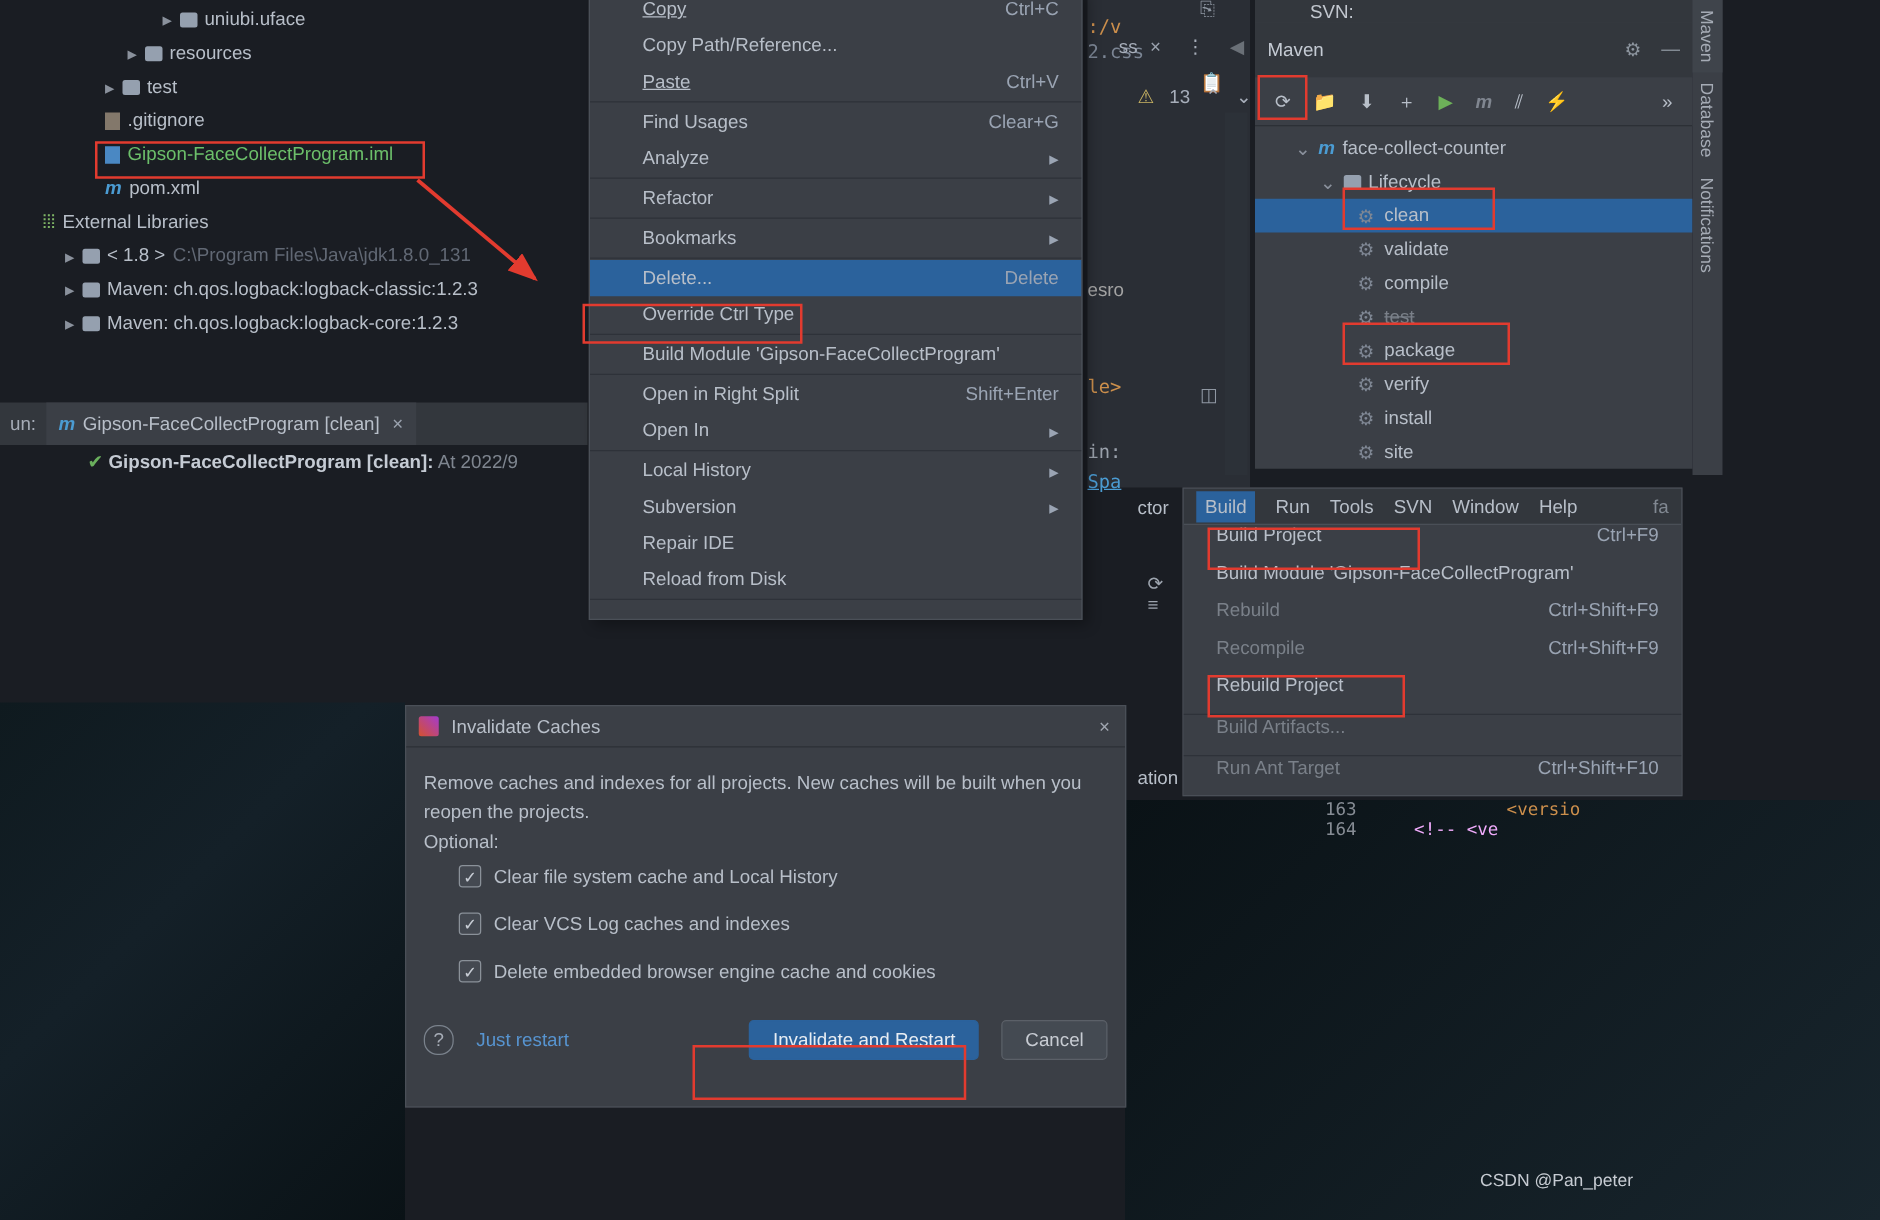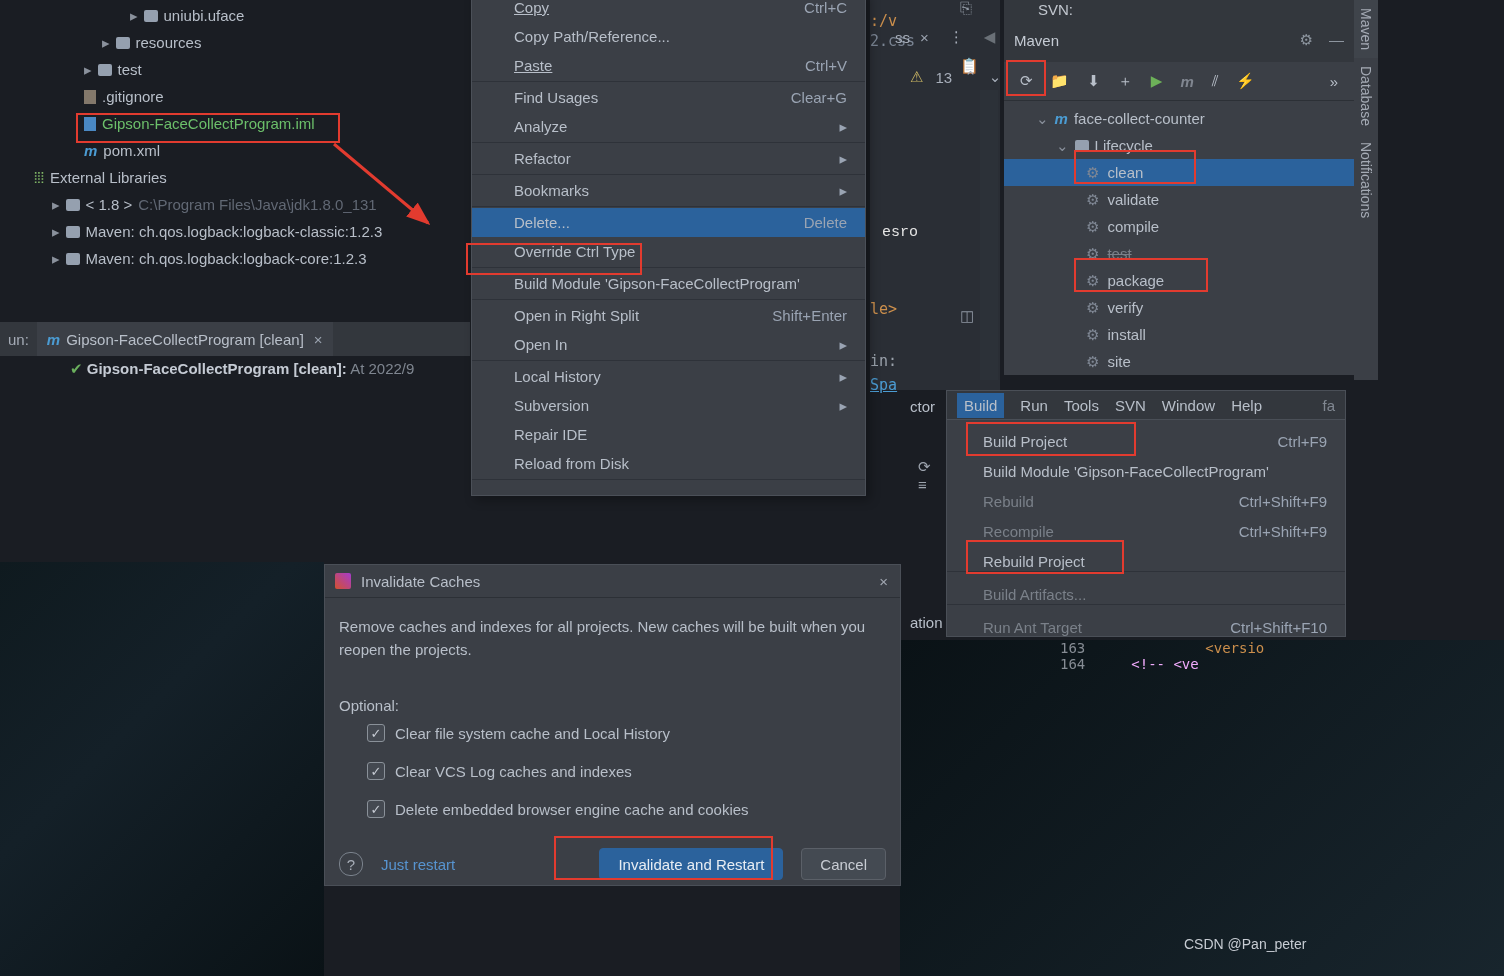--- a/index.html
+++ b/index.html
@@ -20,21 +20,21 @@
 .maven-tools{height:38px;display:flex;align-items:center;gap:18px;padding:0 16px;background:#3b3f46;border-bottom:1px solid #2c3036}
 .gear{color:#7f8794}
 .life-item{height:27px;display:flex;align-items:center;gap:8px;padding-left:82px}
 .life-item.sel{background:#2b629c}
 .side-strip{position:absolute;left:1354px;top:0;width:24px;height:380px;background:#3b3f46}
 .side-tab{writing-mode:vertical-lr;font-size:14px;color:#a5abb5;padding:8px 4px}
 .build-menu{position:absolute;left:946px;top:390px;background:#33373d;width:398px;border:1px solid #4a4f57}
 .menu-bar{height:28px;display:flex;align-items:center;gap:16px;padding:0 10px}
 .menu-bar span{cursor:default}
 .menu-bar .active{background:#2b629c;padding:4px 7px}
-.b-item{height:30px;display:flex;align-items:flex-end;justify-content:space-between;padding:0 18px 0 36px}
+.b-item{height:30px;display:flex;align-items:flex-start;justify-content:space-between;padding:0 18px 0 26px}
 .b-item.dis{color:#7a8089}
 .dialog{position:absolute;left:324px;top:564px;width:575px;height:320px;background:#3b3f46;border:1px solid #4a4f57}
 .dlg-title{height:32px;display:flex;align-items:center;gap:10px;padding:0 10px;border-bottom:1px solid #2c3036;position:relative}
 .dlg-body{padding:18px 14px 0 14px}
 .chk{display:flex;align-items:center;gap:10px;height:38px;margin-left:28px}
 .chkbox{width:16px;height:16px;border:1px solid #8a9199;border-radius:3px;display:flex;align-items:center;justify-content:center;color:#c7ccd4;font-size:13px;background:#444951}
 .btn{height:30px;padding:0 18px;border-radius:4px;display:inline-flex;align-items:center;border:1px solid #5b6068;background:#444a52;color:#c8ccd3}
 .btn.primary{background:#2b629c;border-color:#2b629c;color:#e8edf3}
 .qmark{width:22px;height:22px;border:1px solid #7a828c;border-radius:11px;display:flex;align-items:center;justify-content:center;color:#a7adb7}
 .link{color:#5794d0}
@@ -130,21 +130,21 @@
           <path d="M0,0 L8,3 L0,6 Z" fill="#e23b2f"></path>
         </marker>
       </defs>
       <line x1="6" y1="6" x2="100" y2="85" stroke="#e23b2f" stroke-width="3" marker-end="url(#ah)"></line>
     </svg>
 </div>
 
 <div class="editor-bg">
   <div style="position:absolute;top:12px;left:0;color:#cc8f4c;font-family:Consolas,monospace">:/v</div>
   <div style="position:absolute;top:32px;left:0;color:#7b8594;font-family:Consolas,monospace">2.css</div>
-  <div style="position:absolute;top:224px;left:12px;color:#e5e5e5;font-family:Liberation Mono, monospace">esro</div>
+  <div style="position:absolute;top:224px;left:0;color:#a3a3a3;font-family:Liberation Sans, sans-serif">esro</div>
   <div style="position:absolute;top:300px;left:0;color:#cc8f4c;font-family:Consolas,monospace">le&gt;</div>
   <div style="position:absolute;top:352px;left:0;color:#9aa1ab;font-family:Consolas,monospace">in:</div>
   <div style="position:absolute;top:376px;left:0;color:#4b9cd3;text-decoration:underline;font-family:Consolas,monospace">Spa</div>
 </div>
 <div class="minimap"></div>
 
 <div class="ctx-menu" style="left:471px;top:-8px">
   <div class="ctx-item">
       <span><span style="position:absolute;left:488px;color:#8f97a2">⎘</span><span class="u">Copy</span></span>
       <span class="ctx-short">Ctrl+C</span>
@@ -223,21 +223,21 @@
   <span style="color:#6a7077">◀</span>
 </div>
 <div class="abs" style="left:910px;top:68px;color:#a7aeba;display:flex;gap:12px;align-items:center">
   <span style="color:#c9b463">⚠</span>
     <span>13</span>
     <span>⌃</span>
     <span>⌄</span>
 </div>
 
 <div class="maven-panel">
-  <div style="height:18px;background:#33373d;color:#c2c7cf;display:flex;align-items:center;gap:36px;padding-left:34px">
+  <div style="height:18px;background:#33373d;color:#c2c7cf;display:flex;align-items:center;gap:36px;padding-left:44px">
     <span>SVN:</span>
   </div>
   <div class="maven-head">
     <span style="color:#c5cbd4">Maven</span>
     <span style="display:flex;gap:16px;color:#8d959f">
       <span>⚙</span>
       <span>—</span>
     </span>
   </div>
   <div class="maven-tools">
@@ -362,21 +362,21 @@
 </div>
 
 <div class="dialog">
   <div class="dlg-title">
     <span style="width:16px;height:16px;background:linear-gradient(45deg,#d4512f,#a53bce);display:inline-block;border-radius:2px"></span>
     <span>Invalidate Caches</span>
     <span style="position:absolute;right:12px;color:#a1a7b1">×</span>
   </div>
   <div class="dlg-body">
     <div style="line-height:1.5">Remove caches and indexes for all projects. New caches will be built when you reopen the projects.</div>
-    <div style="margin-top:36px">Optional:</div>
+    <div style="margin-top:4px">Optional:</div>
     <div class="chk">
         <span class="chkbox">✓</span>
         <span>Clear file system cache and Local History</span>
       </div>
     <div class="chk">
         <span class="chkbox">✓</span>
         <span>Clear VCS Log caches and indexes</span>
       </div>
     <div class="chk">
         <span class="chkbox">✓</span>

